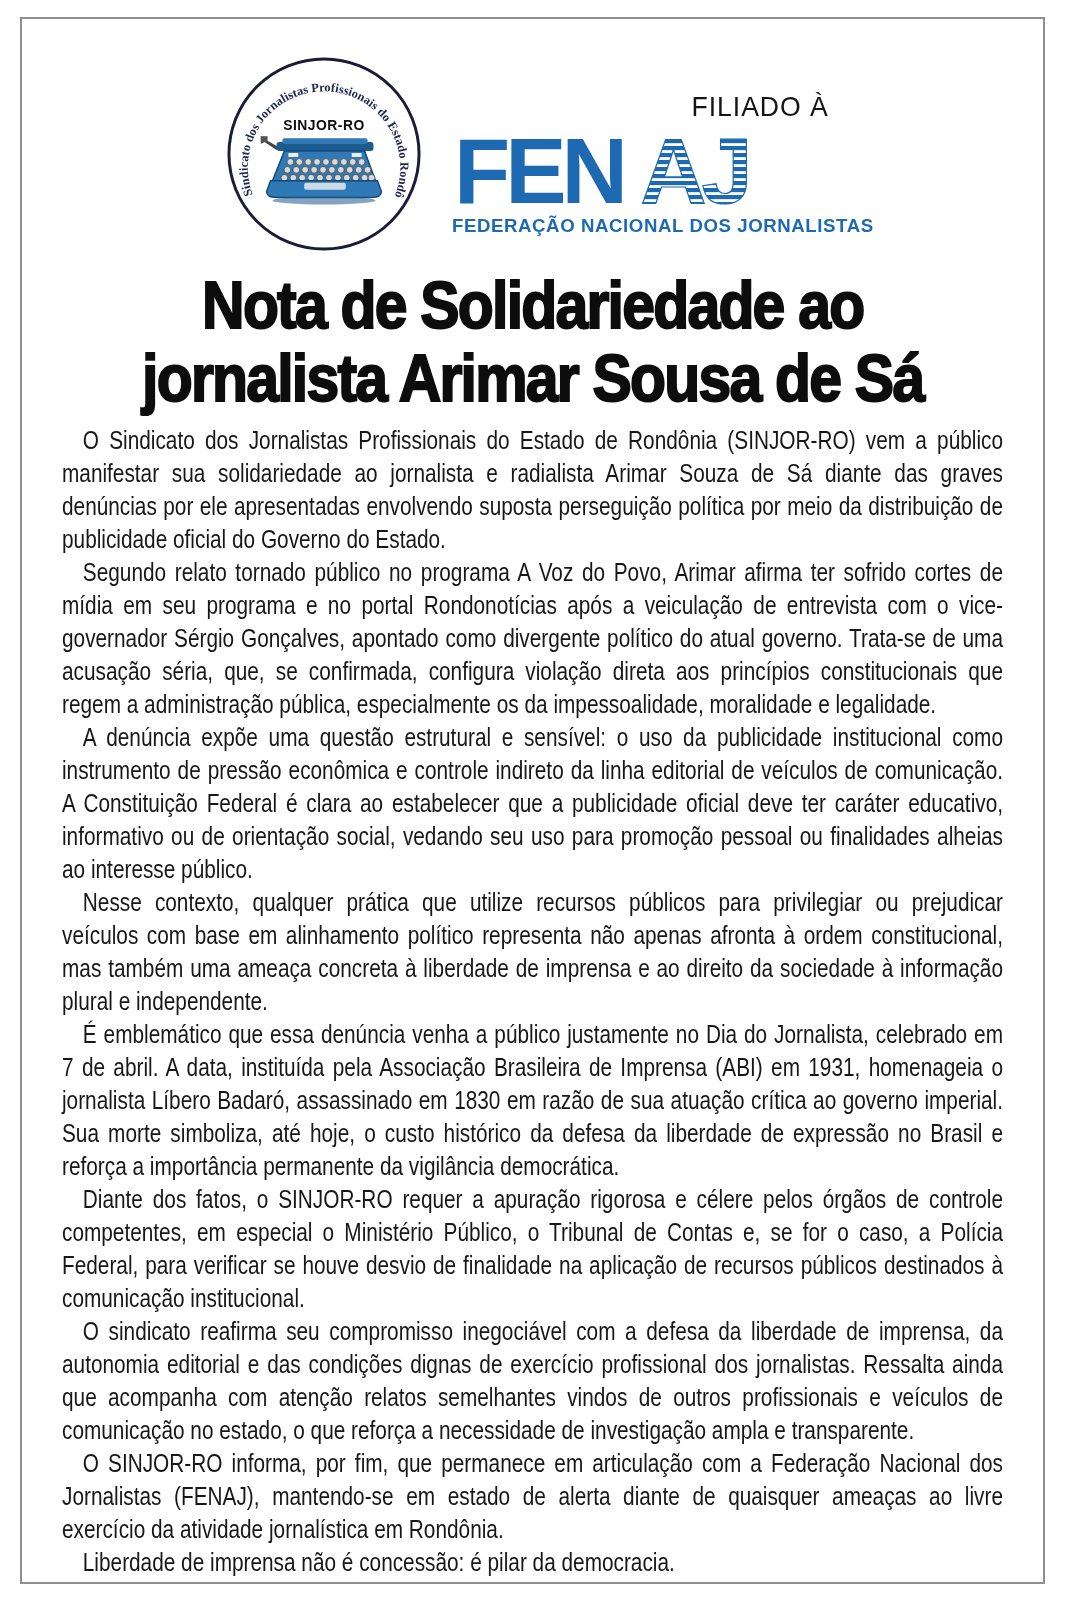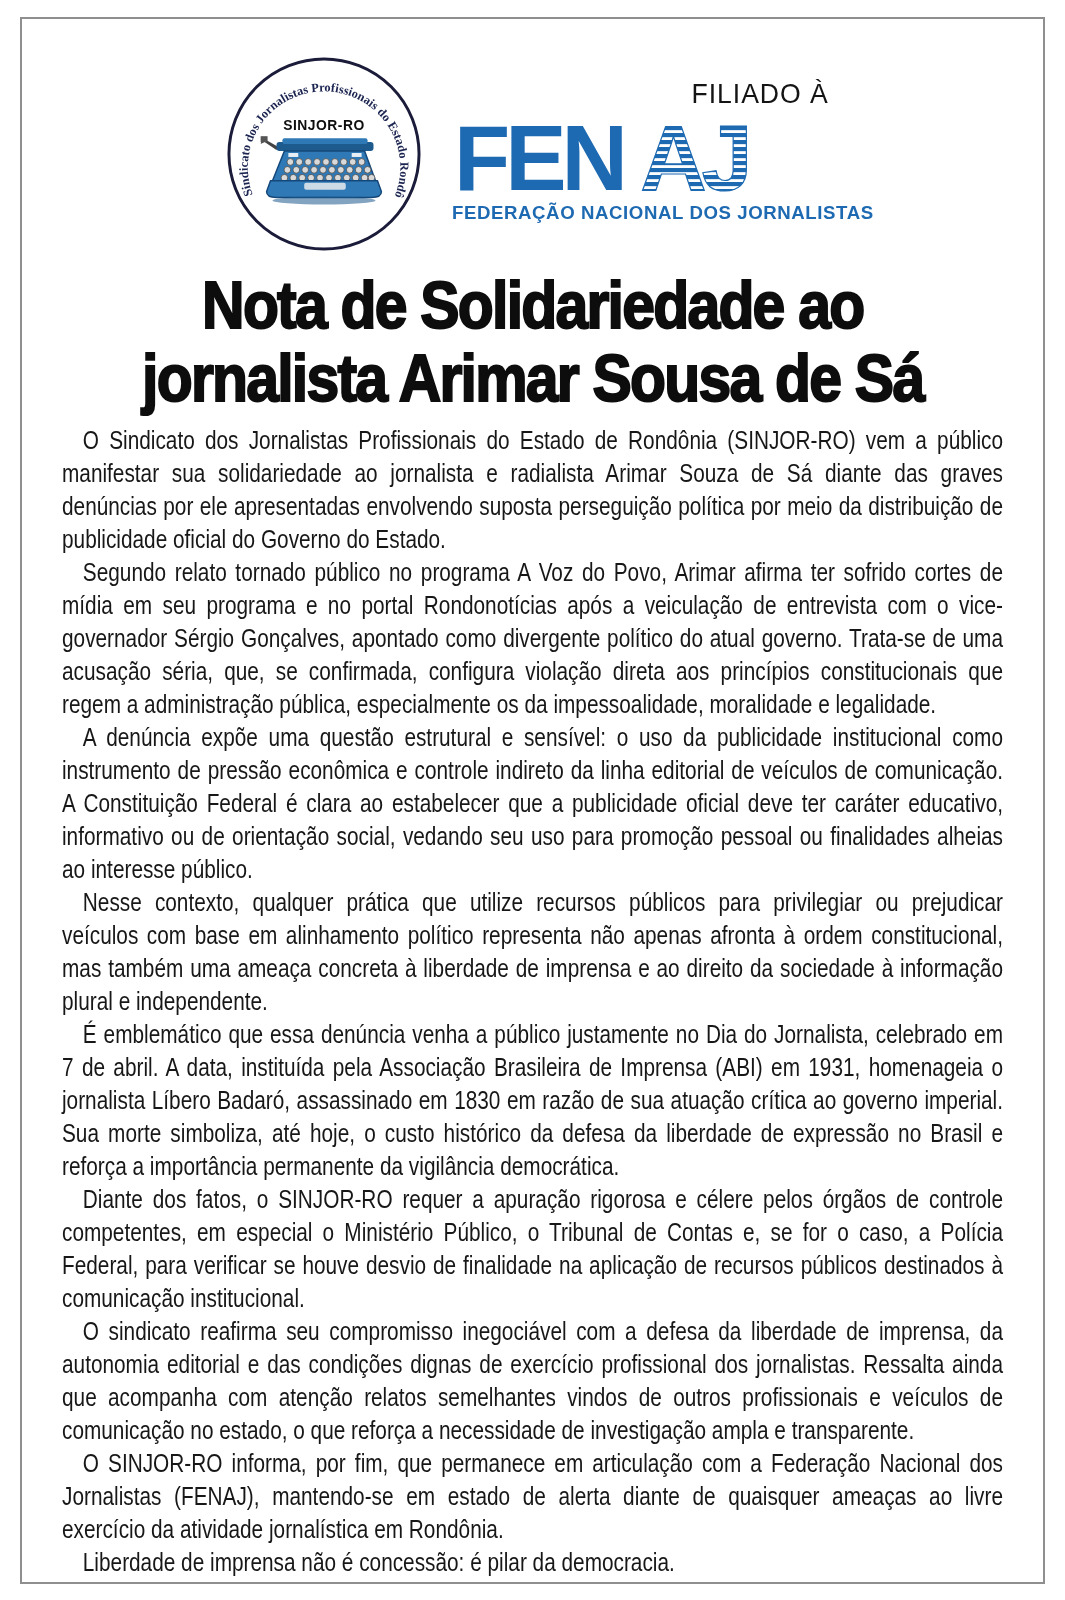--- a/index.html
+++ b/index.html
@@ -21,21 +21,21 @@
 
   
   .header {
     display: flex;
     justify-content: center;
     align-items: flex-start;
     gap: 28px;
     margin-top: 36px;
   }
   .seal { width: 200px; height: 198px; flex: 0 0 auto; }
-  .fenaj-block { width: 390px; margin-top: 23px; }
+  .fenaj-block { width: 390px; margin-top: 36px; }
   .filiado {
     text-align: right;
     font-size: 28px;
     letter-spacing: 1px;
     color: #141414;
     padding-right: 14px;
     margin-bottom: 2px;
     transform: scaleX(0.95);
     transform-origin: right top;
   }

